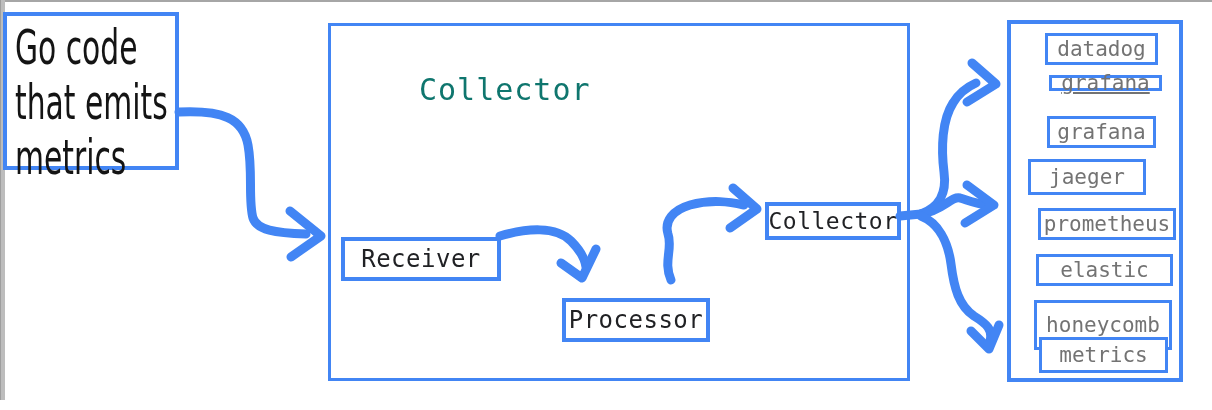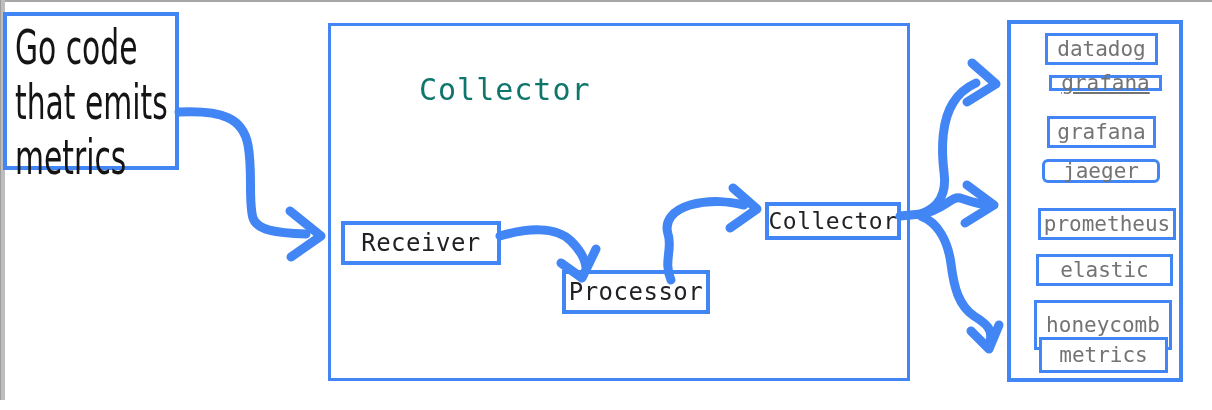--- a/index.html
+++ b/index.html
@@ -23,22 +23,22 @@
 
   
   .collector-box { left: 328px; top: 23px; width: 582px; height: 358px; }
   .collector-title {
     position: absolute; left: 88px; top: 46px;
     font-size: 30px; letter-spacing: 1px; color: #0f766e; white-space: nowrap;
   }
   .stage { position: absolute; display: flex; align-items: center; justify-content: center;
            background: #fff; border: 4px solid #4285f4; font-size: 24px; letter-spacing: 0.5px;
            color: #202124; white-space: nowrap; }
-  .stage-receiver  { left: 10px;  top: 195px; width: 160px; height: 44px; }
-  .stage-processor { left: 231px; top: 244px; width: 148px; height: 44px; }
+  .stage-receiver  { left: 10px;  top: 211px; width: 160px; height: 44px; }
+  .stage-processor { left: 231px; top: 272px; width: 148px; height: 44px; }
   .stage-exporter  { left: 434px; top: 176px; width: 136px; height: 38px; font-size: 23px; }
 
   
   .dest-panel { left: 1007px; top: 20px; width: 176px; height: 362px; border-width: 4px; }
   .dest-item { position: absolute; display: flex; align-items: center; justify-content: center;
                background: #fff; border: 3px solid #4285f4; font-size: 21px; color: #737373;
                white-space: nowrap; }
 
   
   .arrows { position: absolute; left: 0; top: 0; width: 1212px; height: 410px; pointer-events: none; }
@@ -68,21 +68,21 @@
   </div>
   <div class="stage stage-exporter">
     <span>Collector</span>
   </div>
 </div>
 
 <div class="box dest-panel">
   <div class="dest-item" style="left:34px; top:9px;   width:113px; height:32px;">datadog</div>
   <div class="dest-item" style="left:38px; top:51px;  width:113px; height:16px;text-decoration:underline;">grafana</div>
   <div class="dest-item" style="left:36px; top:92px;  width:109px; height:32px;">grafana</div>
-  <div class="dest-item" style="left:31px; top:135px; width:118px; height:24px;border-radius:6px;">jaeger</div>
+  <div class="dest-item" style="left:17px; top:135px; width:118px; height:36px;">jaeger</div>
   <div class="dest-item" style="left:27px; top:184px; width:138px; height:32px;">prometheus</div>
   <div class="dest-item" style="left:25px; top:230px; width:137px; height:32px;">elastic</div>
   <div class="dest-item" style="left:23px; top:276px; width:138px; height:50px;">honeycomb</div>
   <div class="dest-item" style="left:28px; top:313px; width:129px; height:36px;">metrics</div>
 </div>
 
 <svg class="arrows" viewBox="0 0 1212 410">
 
   <path d="M 179 112 C 222 110 243 118 248 145 C 253 172 248 200 253 218 C 257 230 275 233 306 234"></path>
   <path d="M 290 211 L 321 236 L 291 257"></path>

